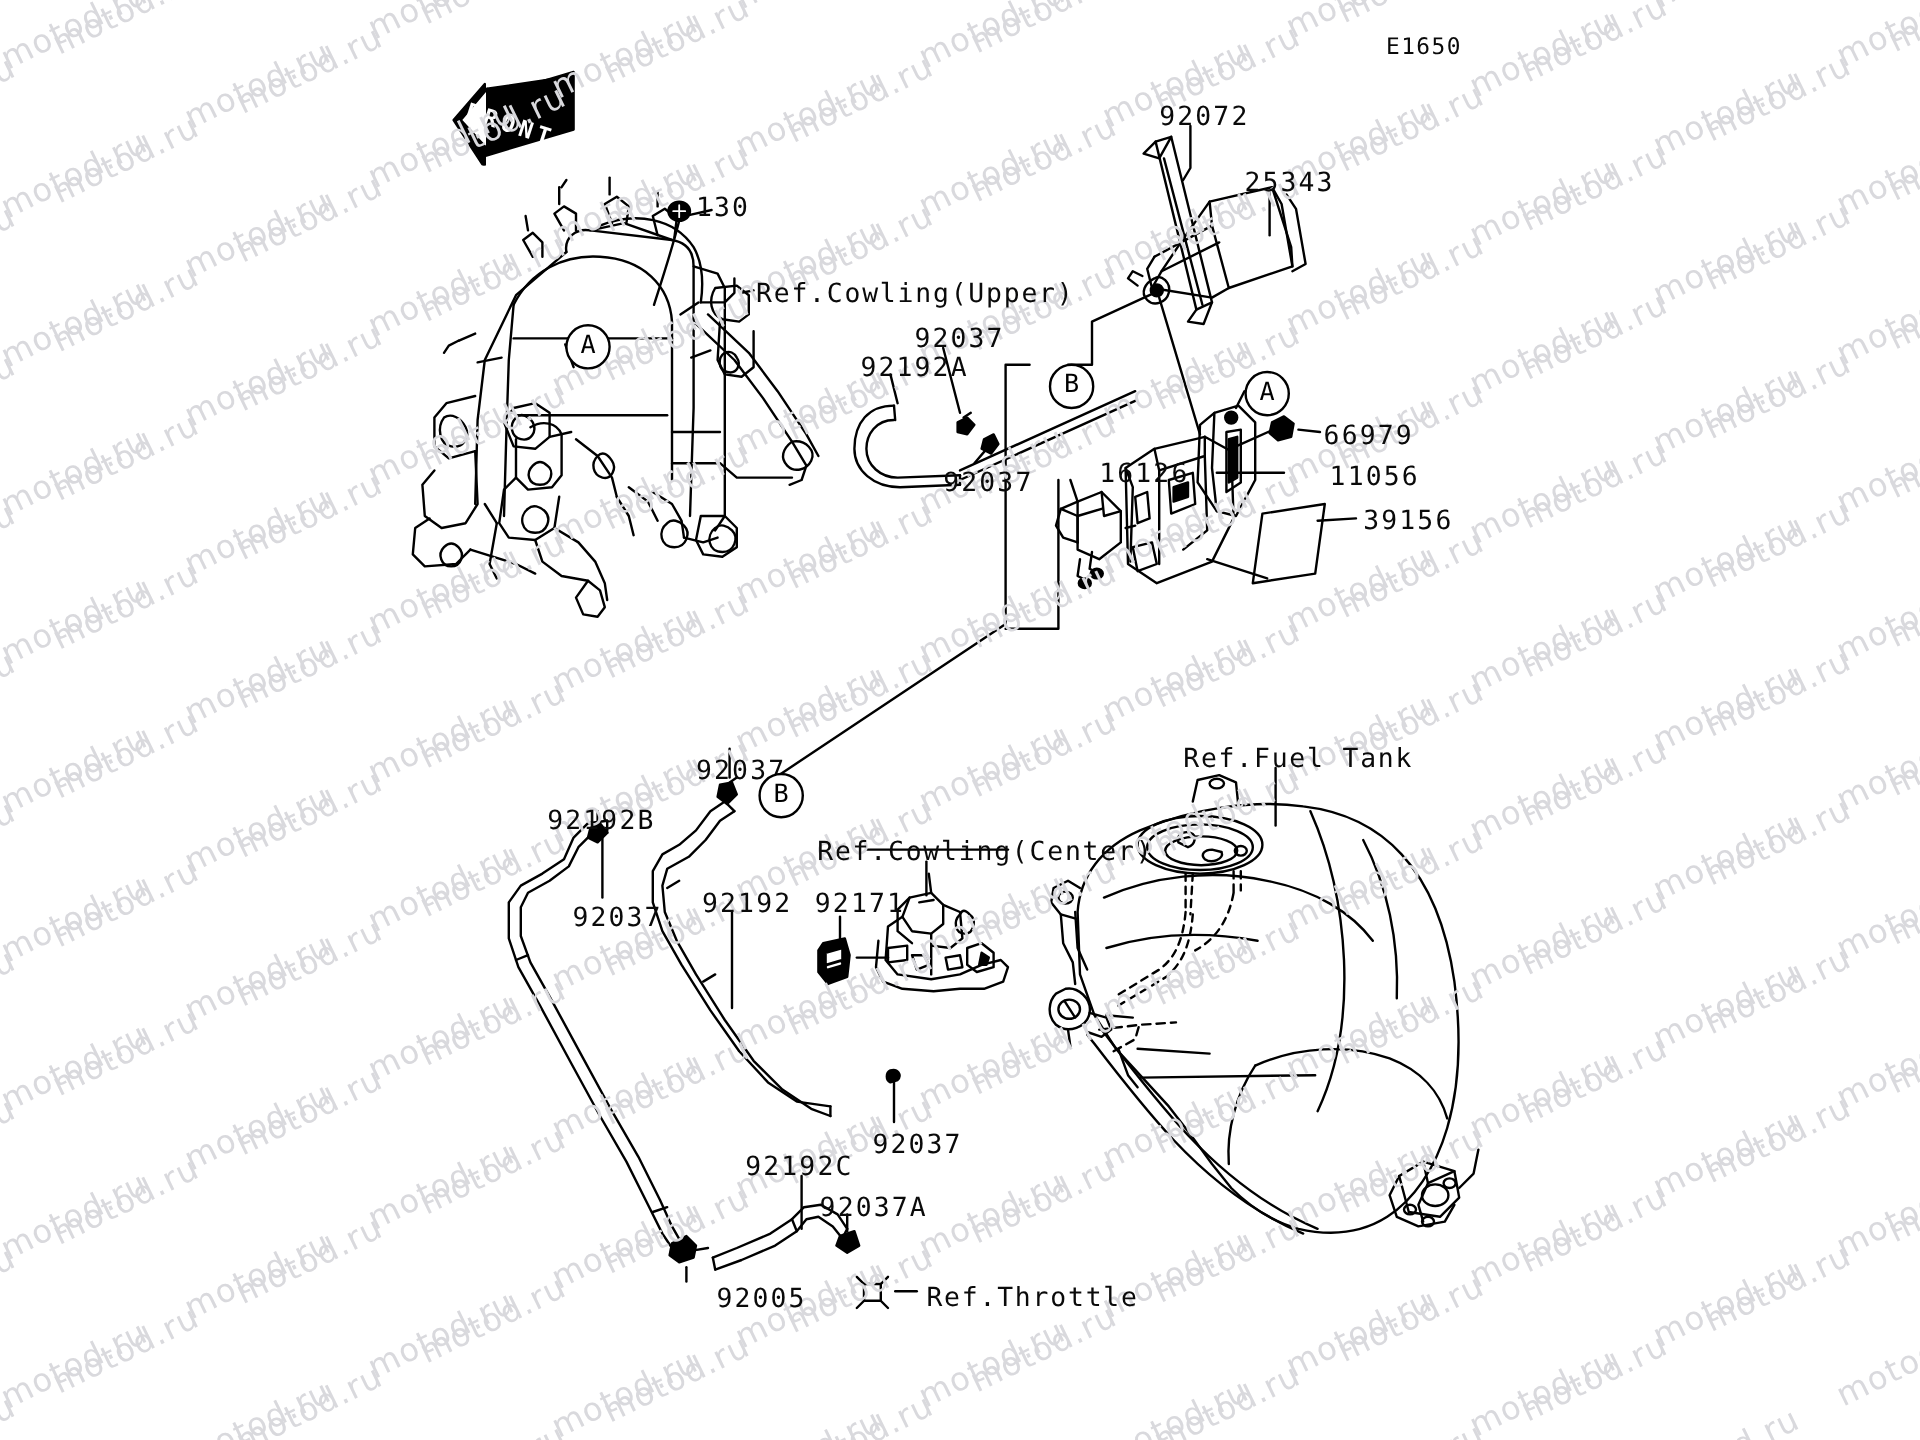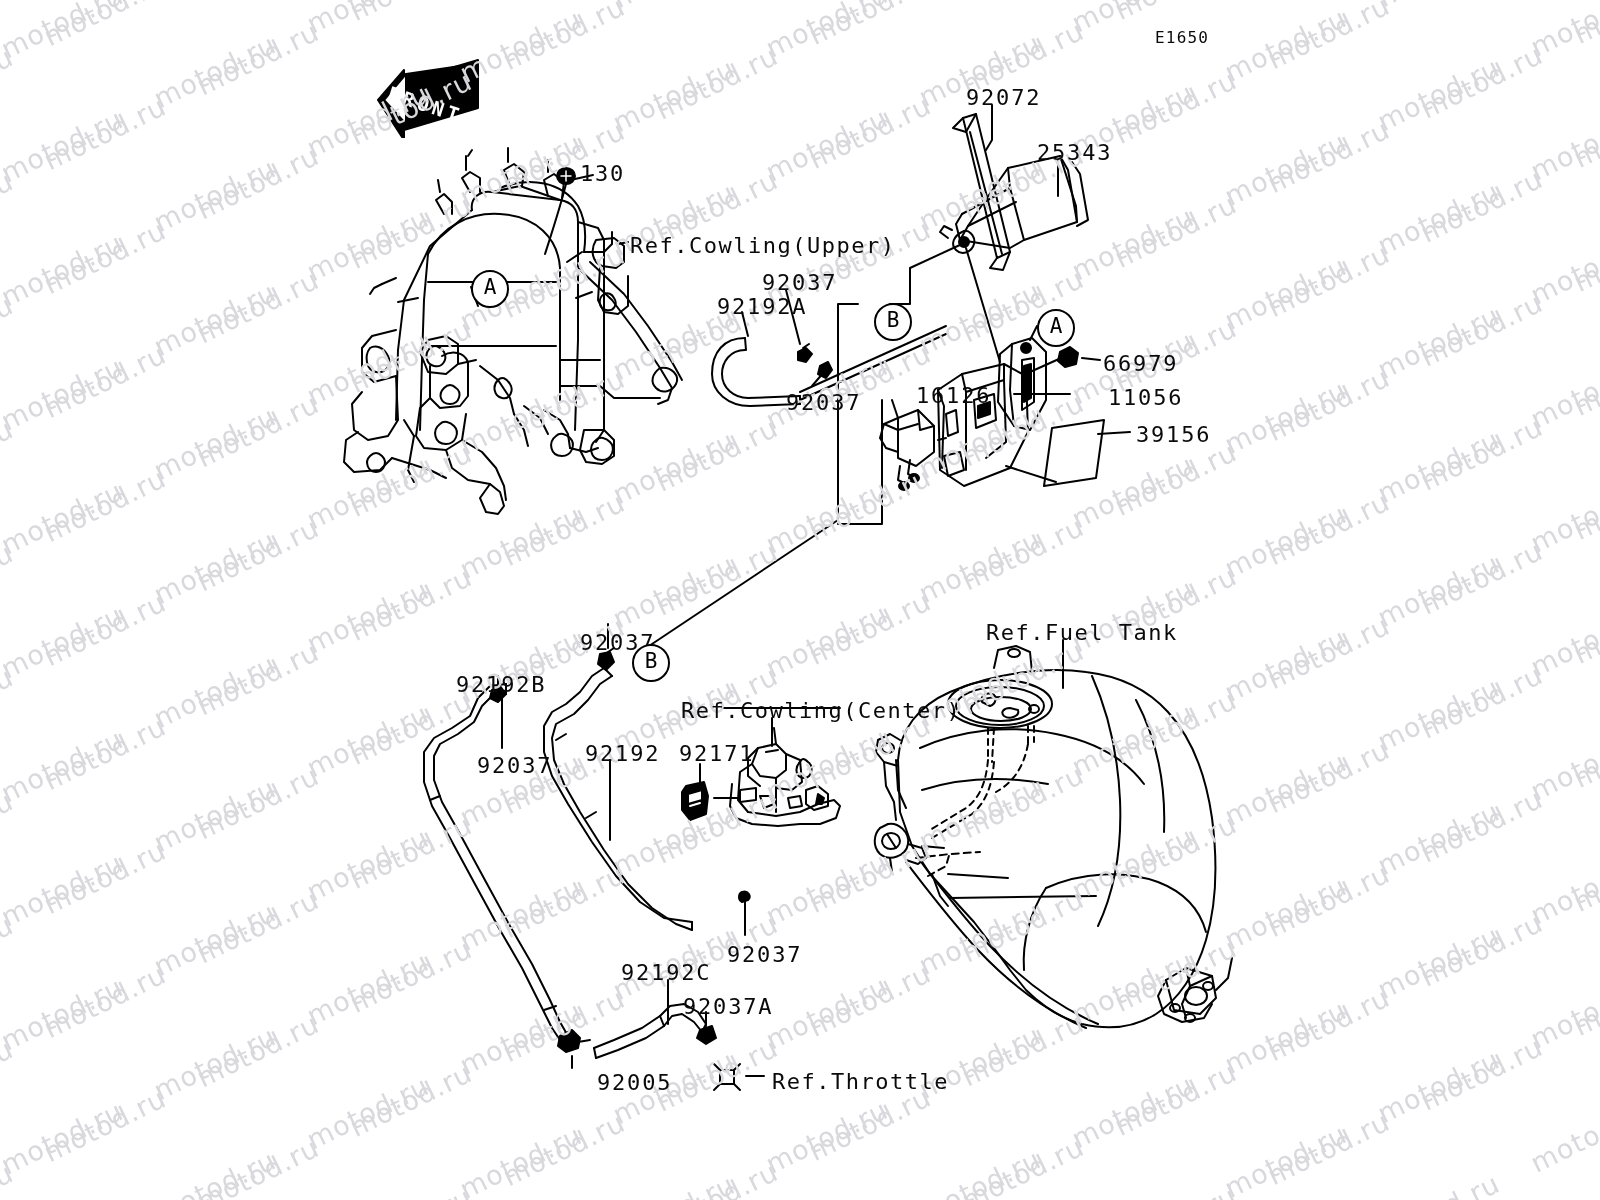--- a/index.html
+++ b/index.html
@@ -33,21 +33,21 @@
     position:absolute;
     font-family:"DejaVu Sans Mono","Liberation Mono",monospace;
     font-size:21px;
     letter-spacing:1.5px;
     color:#0a0a0a;
     white-space:nowrap;
     line-height:1;
   }
   .lbl.big{font-size:22px;}
   .lbl.code{font-size:22px;letter-spacing:1.8px;}
-  .lbl.docid{font-size:16px;letter-spacing:1.2px;}
+  .lbl.docid{font-size:19px;letter-spacing:1.2px;}
 
   .circ{
     position:absolute;
     width:34px;height:34px;border:2px solid #000;border-radius:50%;
     background:#fff;
     font-family:"DejaVu Sans Mono","Liberation Mono",monospace;
     font-size:21px;line-height:31px;text-align:center;color:#000;
   }
 
   

